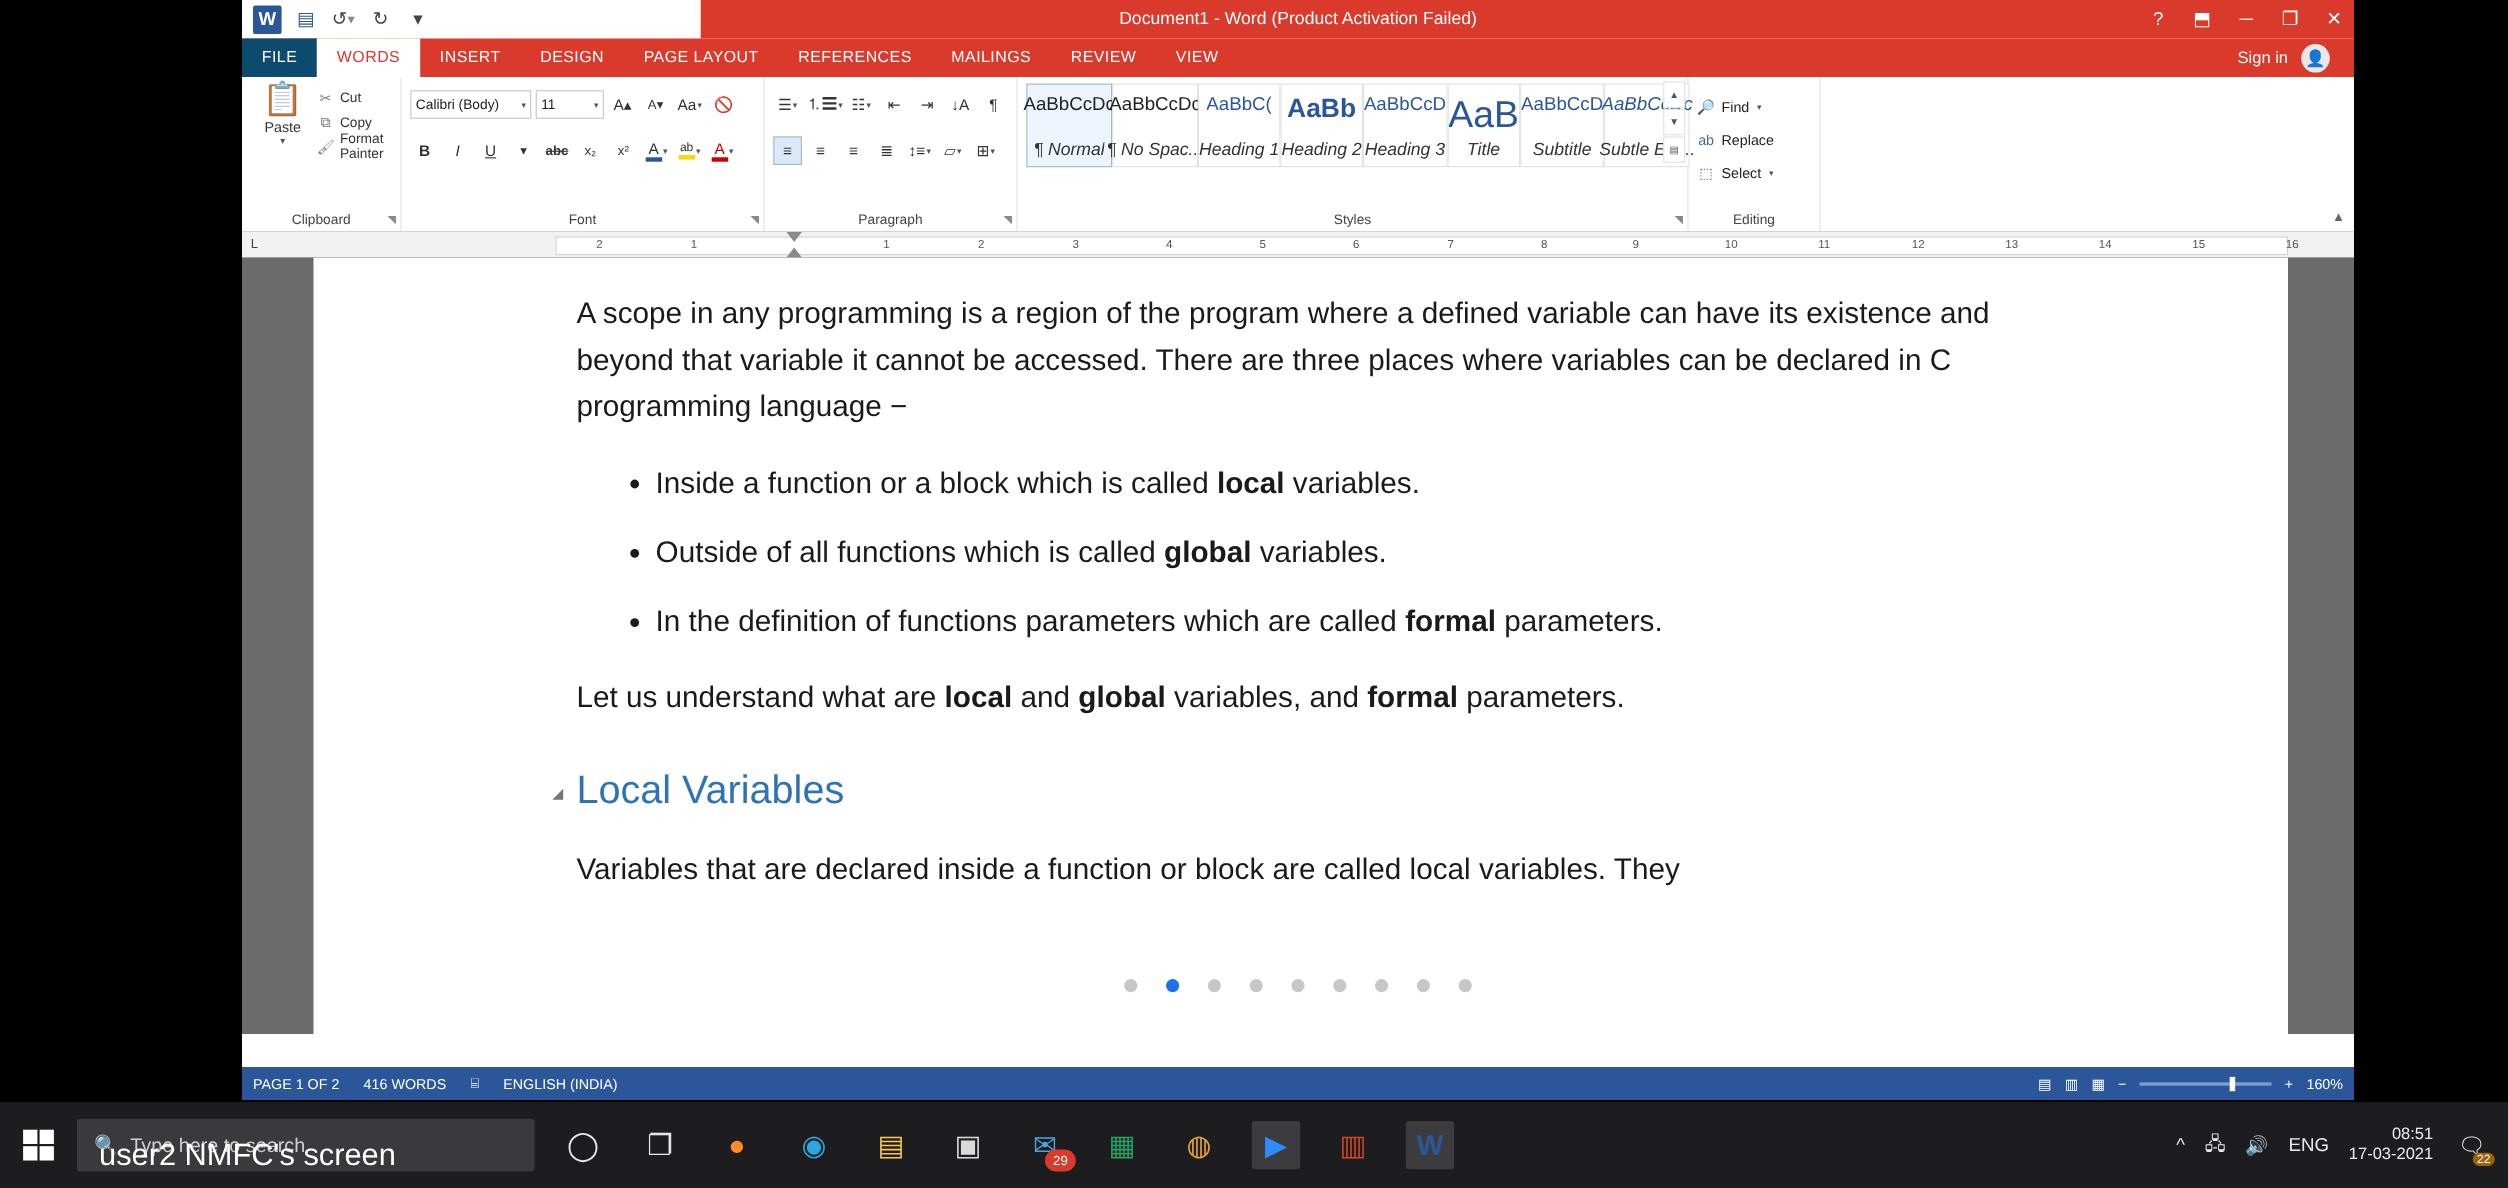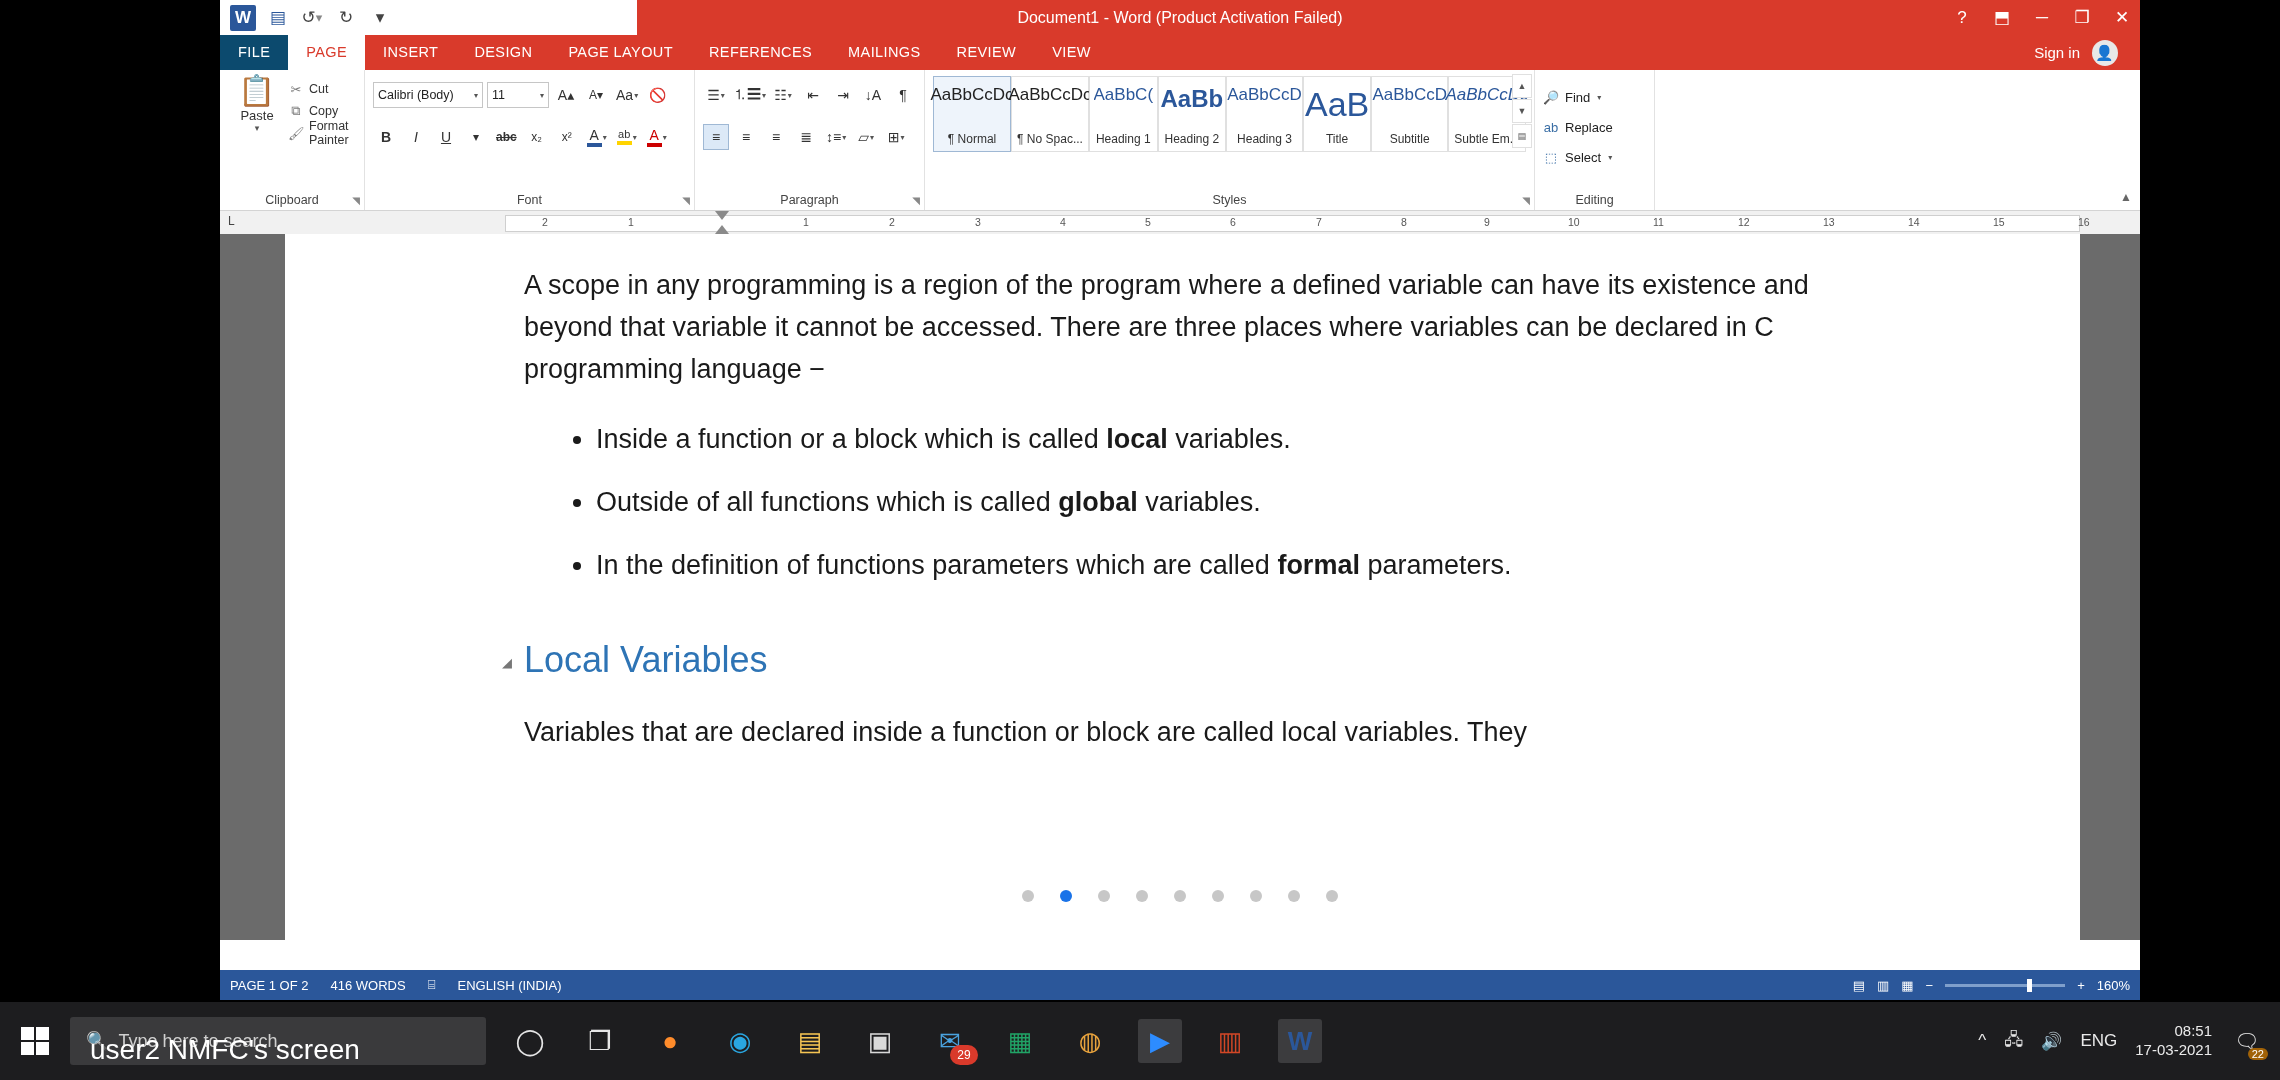--- a/index.html
+++ b/index.html
@@ -58,21 +58,21 @@
   .clr-a{display:flex;flex-direction:column;align-items:center;line-height:1;}
   .clr-a .bar{width:15px;height:4px;margin-top:1px;}
 
   .para{width:230px;}
   .styles{width:610px;position:relative;}
   .style-strip{display:flex;gap:0;margin-top:2px;}
   .st{width:78px;height:76px;border:1px solid #e0e0e0;box-sizing:border-box;display:flex;flex-direction:column;align-items:center;justify-content:space-between;background:#fff;padding-top:8px;}
   .st.sel{border:1px solid #9fb8d4;background:#eef4fb;}
   .st .sample{font-size:17px;color:#2b579a;white-space:nowrap;overflow:hidden;}
   .st .sample.black{color:#222;}
-  .st .nm{font-size:12px;color:#333;padding-bottom:5px;white-space:nowrap;overflow:hidden;}
+  .st .nm{font-size:16px;color:#333;padding-bottom:5px;white-space:nowrap;overflow:hidden;font-style:italic;}
   .st-scroll{position:absolute;right:4px;top:4px;width:18px;display:flex;flex-direction:column;gap:1px;}
   .st-scroll div{width:18px;height:22px;border:1px solid #e0e0e0;display:flex;align-items:center;justify-content:center;font-size:9px;color:#555;background:#fff;}
 
   .editing{width:120px;}
   .ed-row{display:flex;align-items:center;gap:6px;height:30px;font-size:13px;color:#222;}
   .ed-ico{font-size:13px;width:16px;text-align:center;color:#3a6ea5;}
   .ribbon-collapse{position:absolute;right:8px;bottom:6px;font-size:12px;color:#666;}
 
   
   .ruler{height:24px;background:#f1f1f1;border-bottom:1px solid #d9d9d9;position:relative;}
@@ -142,21 +142,21 @@
         <div class="b">?</div>
         <div class="b">⬒</div>
         <div class="b">─</div>
         <div class="b">❐</div>
         <div class="b">✕</div>
       </div>
     </div>
 
     <div class="tabbar">
       <div class="tab file">FILE</div>
-      <div class="tab active">PAGE</div>
+      <div class="tab active">WORDS</div>
       <div class="tab">INSERT</div>
       <div class="tab">DESIGN</div>
       <div class="tab">PAGE LAYOUT</div>
       <div class="tab">REFERENCES</div>
       <div class="tab">MAILINGS</div>
       <div class="tab">REVIEW</div>
       <div class="tab">VIEW</div>
       <div class="signin">Sign in</div>
       <div class="acct-ico">👤</div>
     </div>
@@ -364,20 +364,23 @@
               <span>Inside a function or a block which is called </span><b>local</b><span> variables.</span>
             </li>
             <li>
               <span>Outside of all functions which is called </span><b>global</b><span> variables.</span>
             </li>
             <li>
               <span>In the definition of functions parameters which are called </span><b>formal</b><span> parameters.</span>
             </li>
           </ul>
 
+          <p class="para-txt" style="margin:16px 0 0 0;">
+            <span>Let us understand what are </span><b>local</b><span> and </span><b>global</b><span> variables, and </span><b>formal</b><span> parameters.</span>
+          </p>
 
           <div style="position:relative;">
             <span class="h-marker">◢</span>
             <h1 class="heading1" style="margin-bottom:0;">Local Variables</h1>
           </div>
 
           <p class="para-txt" style="margin:30px 0 0 0;">Variables that are declared inside a function or block are called local variables. They</p>
         </div>
 
         <svg class="cursor-ptr" width="20" height="28" viewBox="0 0 20 28">

